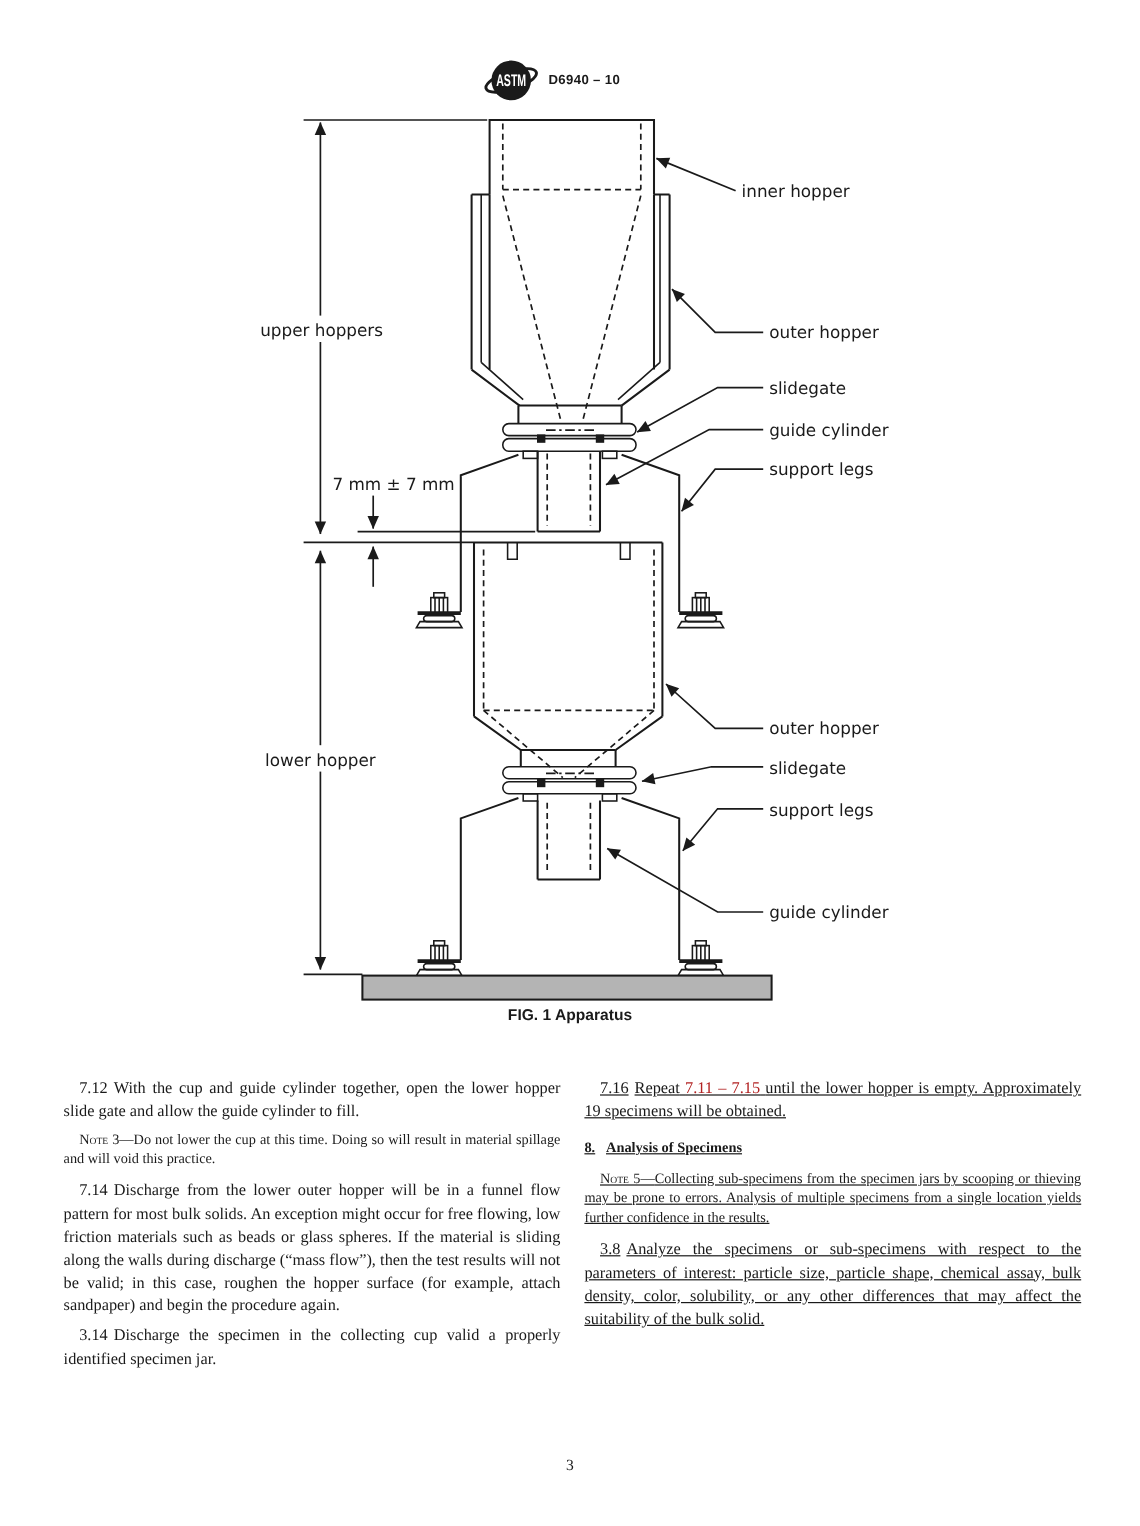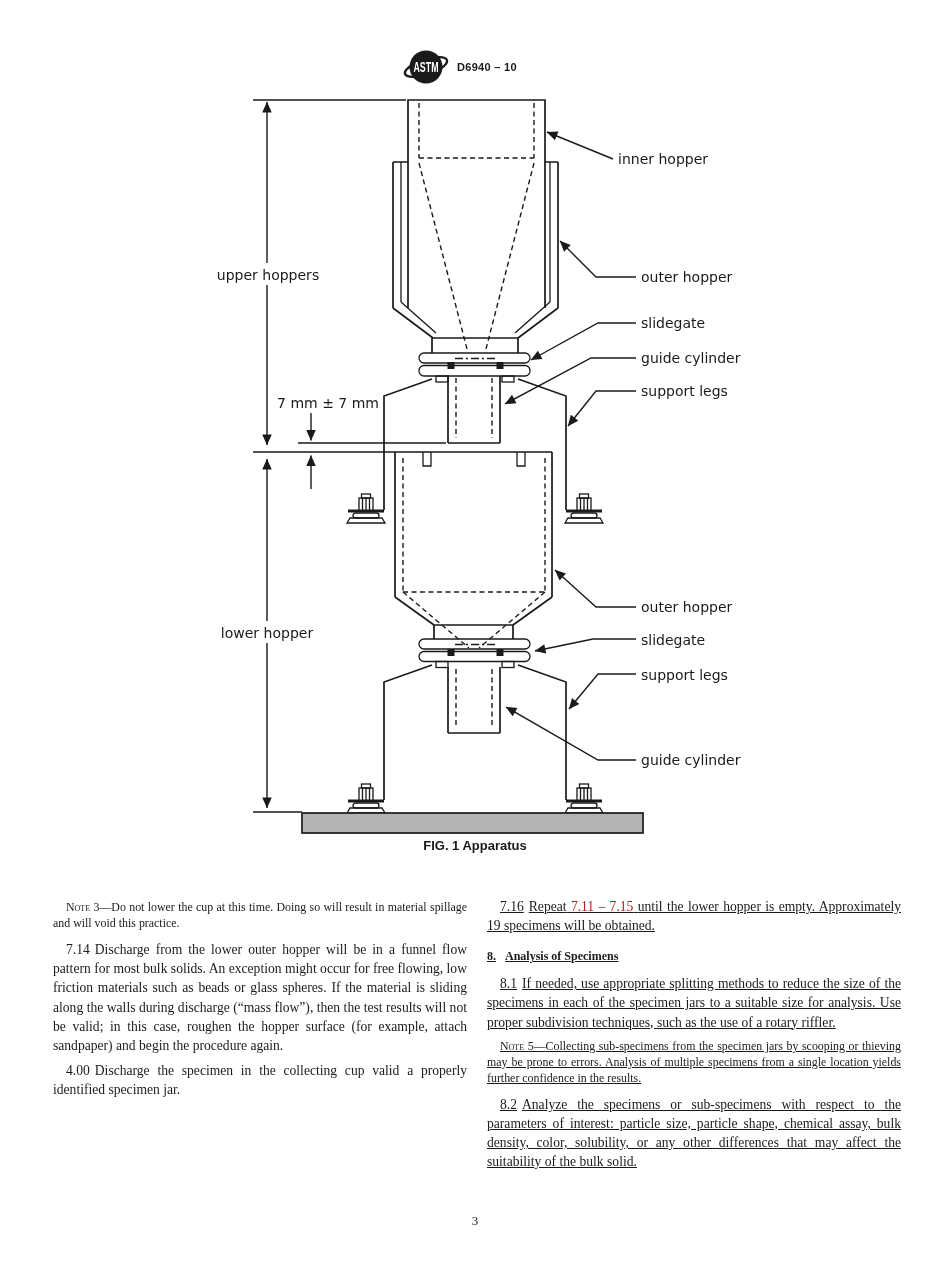--- a/index.html
+++ b/index.html
@@ -163,30 +163,30 @@
       <text class="lbl" x="641" y="680">support legs</text>
 
       <path class="dim" d="M636,760 H598 L506,707" marker-end="url(#arr)"></path>
       <text class="lbl" x="641" y="765">guide cylinder</text>
     </g>
 
     <text class="cap" x="475" y="850" text-anchor="middle">FIG. 1 Apparatus</text>
   </svg>
 
   <div class="col col-left">
+    <p class="para"><span class="pnum">7.12</span><span>With the cup and guide cylinder together, open the lower hopper slide gate and allow the guide cylinder to fill.</span></p>
     <p class="note"><span class="nlabel">Note 3—</span><span>Do not lower the cup at this time. Doing so will result in material spillage and will void this practice.</span></p>
     <p class="para"><span class="pnum">7.14</span><span>Discharge from the lower outer hopper will be in a funnel flow pattern for most bulk solids. An exception might occur for free flowing, low friction materials such as beads or glass spheres. If the material is sliding along the walls during discharge (“mass flow”), then the test results will not be valid; in this case, roughen the hopper surface (for example, attach sandpaper) and begin the procedure again.</span></p>
-    <p class="para"><span class="pnum">4.00</span><span>Discharge the specimen in the collecting cup valid a properly identified specimen jar.</span></p>
+    <p class="para"><span class="pnum">3.14</span><span>Discharge the specimen in the collecting cup valid a properly identified specimen jar.</span></p>
   </div>
 
   <div class="col col-right">
     <p class="para"><span class="pnum">7.16</span><span>Repeat</span>
       <a class="xref">7.11 – 7.15</a>
       <span>until the lower hopper is empty. Approximately 19 specimens will be obtained.</span></p>
     <p class="para sect-head"><span class="snum">8.</span><span>Analysis of Specimens</span></p>
-    <p class="para"><span class="pnum">8.1</span><span>If needed, use appropriate splitting methods to reduce the size of the specimens in each of the specimen jars to a suitable size for analysis. Use proper subdivision techniques, such as the use of a rotary riffler.</span></p>
     <p class="note"><span class="nlabel">Note 5—</span><span>Collecting sub-specimens from the specimen jars by scooping or thieving may be prone to errors. Analysis of multiple specimens from a single location yields further confidence in the results.</span></p>
-    <p class="para"><span class="pnum">8.2</span><span>Analyze the specimens or sub-specimens with respect to the parameters of interest: particle size, particle shape, chemical assay, bulk density, color, solubility, or any other differences that may affect the suitability of the bulk solid.</span></p>
+    <p class="para"><span class="pnum">3.8</span><span>Analyze the specimens or sub-specimens with respect to the parameters of interest: particle size, particle shape, chemical assay, bulk density, color, solubility, or any other differences that may affect the suitability of the bulk solid.</span></p>
   </div>
 
   <div class="footer">3</div>
 
 </div>
 
 </body></html>

